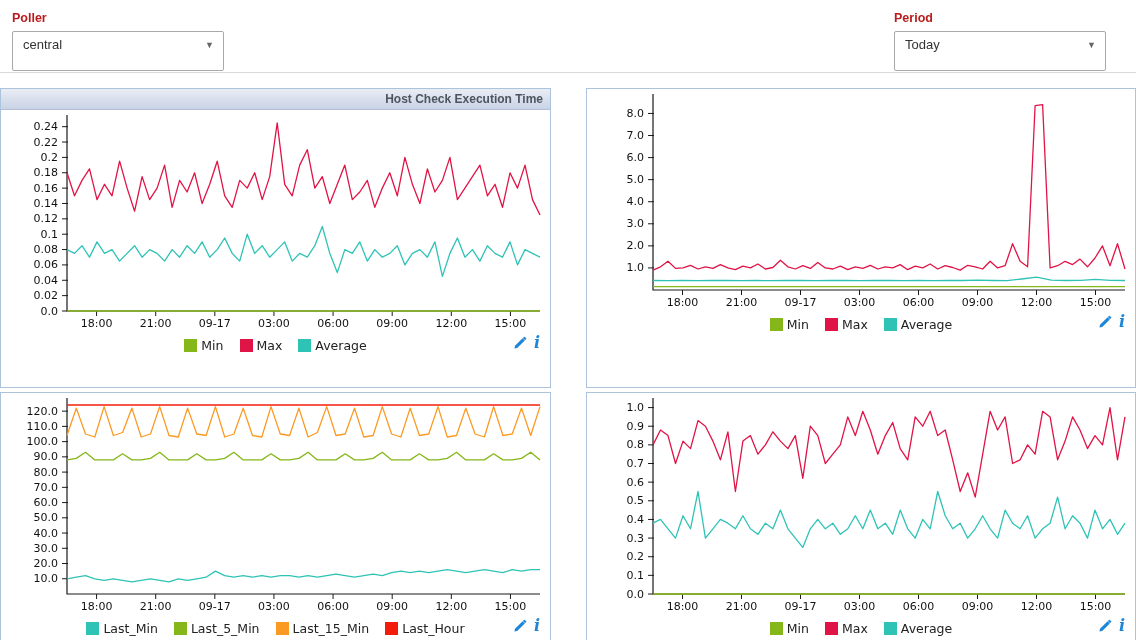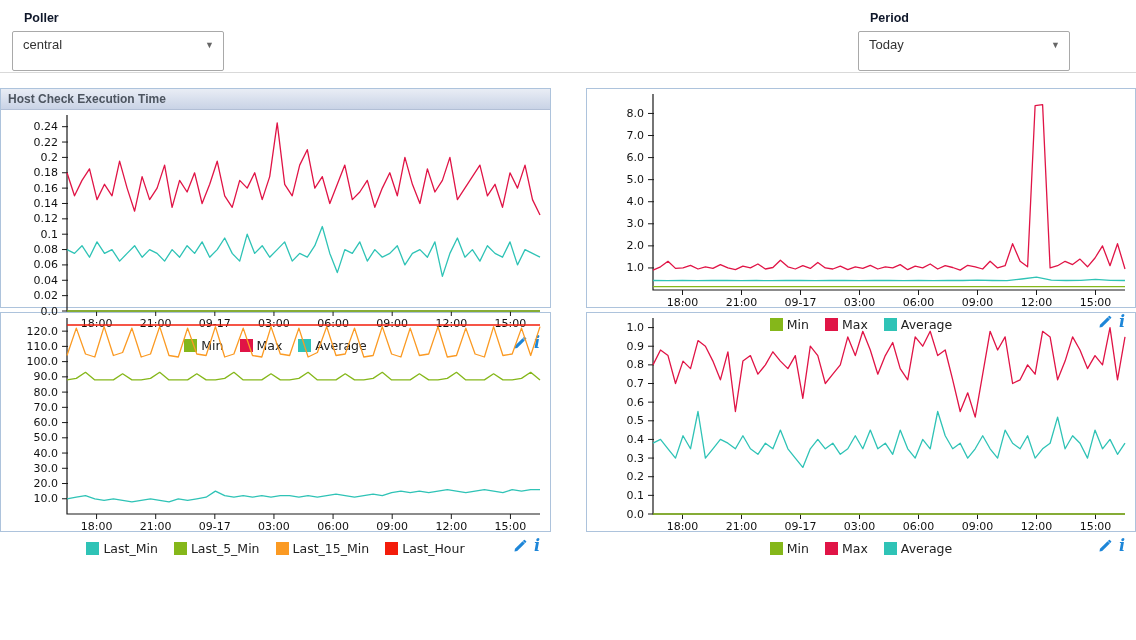--- a/index.html
+++ b/index.html
@@ -4,31 +4,31 @@
 <style>
   html,body{margin:0;padding:0;background:#fff;}
   body{width:1136px;height:640px;overflow:hidden;position:relative;
        font-family:"Liberation Sans",sans-serif;-webkit-font-smoothing:antialiased;}
 
   
   .filterbar{position:absolute;top:0;left:0;width:1136px;height:72px;background:#fff;
              border-bottom:1px solid #d9d9d9;}
   .field{position:absolute;top:11px;width:212px;}
   .field.poller{left:12px;}
-  .field.period{left:858px;}
-  .field-label{font-size:12.5px;font-weight:bold;color:#0f172a;margin-bottom:6px;margin-left:12px;}
+  .field.period{left:894px;}
+  .field-label{font-size:12.5px;font-weight:bold;color:#b91c1c;margin-bottom:6px;}
   .selectbox{position:relative;height:40px;border:1px solid #a9a9a9;border-radius:2px;
              background:#fff;font-size:13px;color:#333;line-height:26px;padding:0 24px 0 10px;
              cursor:pointer;box-sizing:border-box;}
   .selectbox .arrow{position:absolute;right:9px;top:0;font-size:9px;color:#666;line-height:26px;}
 
   
   .charts{position:absolute;top:88px;left:0;width:1136px;display:grid;
           grid-template-columns:551px 550px;column-gap:35px;row-gap:4px;}
-  .panel{border:1px solid #adc3dc;background:#fff;height:220px;box-sizing:border-box;}
+  .panel{border:1px solid #adc3dc;background:#fff;height:300px;box-sizing:border-box;text-align:right;}
   .panel-header{height:21px;box-sizing:border-box;padding:3px 7px 0 7px;
                 background:linear-gradient(#e9edf5,#c9d3e6);
                 border-bottom:1px solid #b2bfd6;
                 font-size:12px;font-weight:bold;color:#4d5560;}
   .chart{height:222px;position:relative;overflow:hidden;}
   .panel-footer{height:27px;position:relative;display:flex;align-items:center;justify-content:center;}
   .legend{display:flex;align-items:center;font-family:"DejaVu Sans",sans-serif;
           font-size:12.5px;color:#222;}
   .legend-item{display:inline-flex;align-items:center;margin:7px 8px;}
   .legend-swatch{width:13px;height:13px;display:inline-block;margin-right:4px;}

